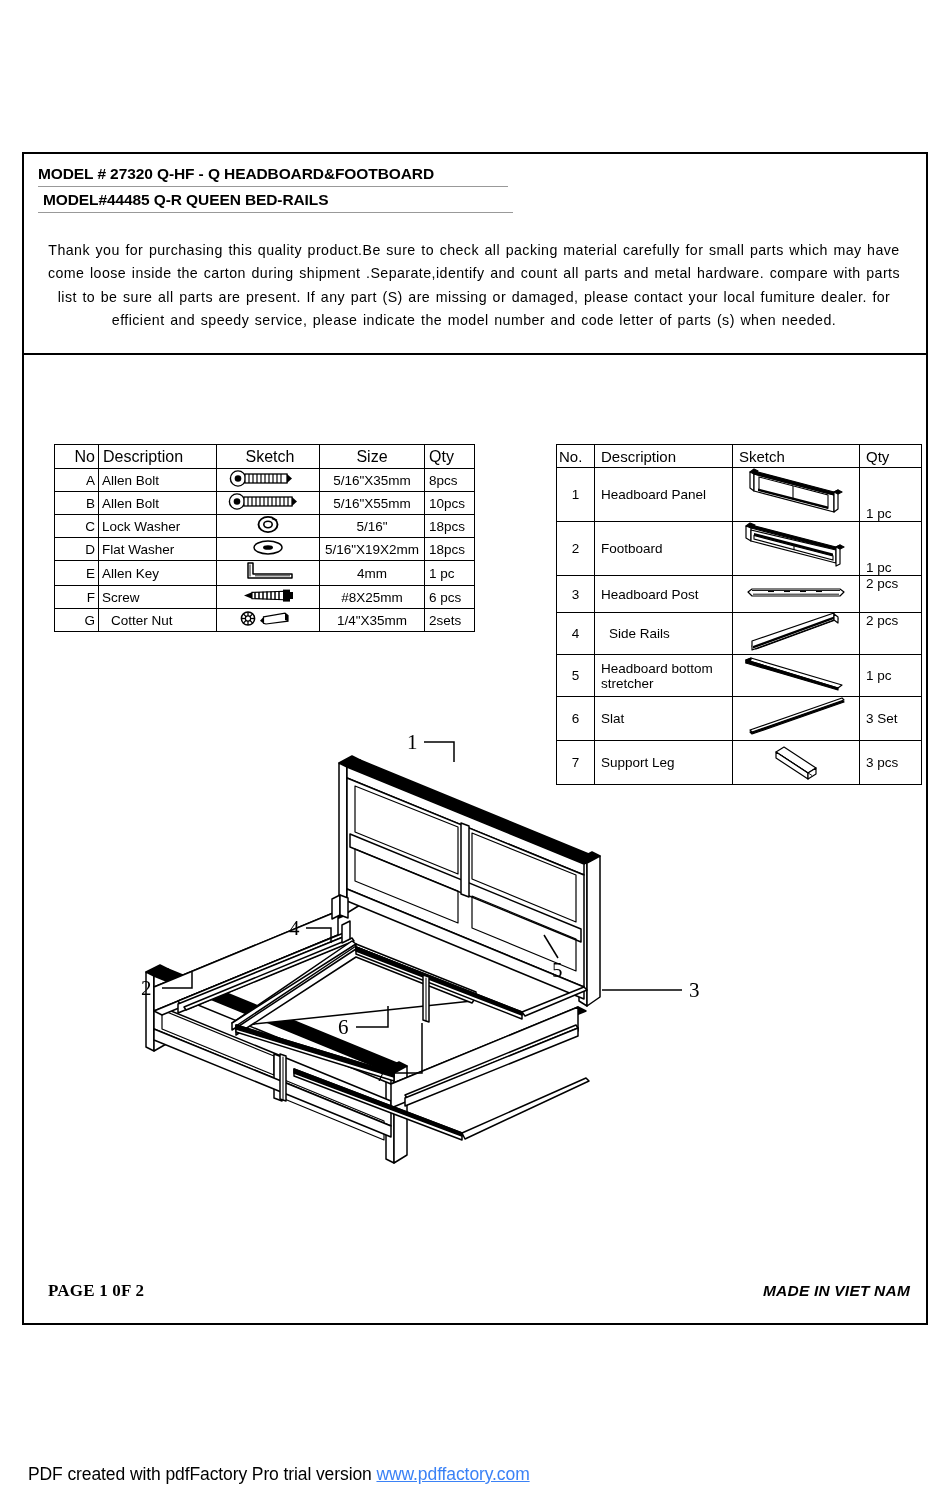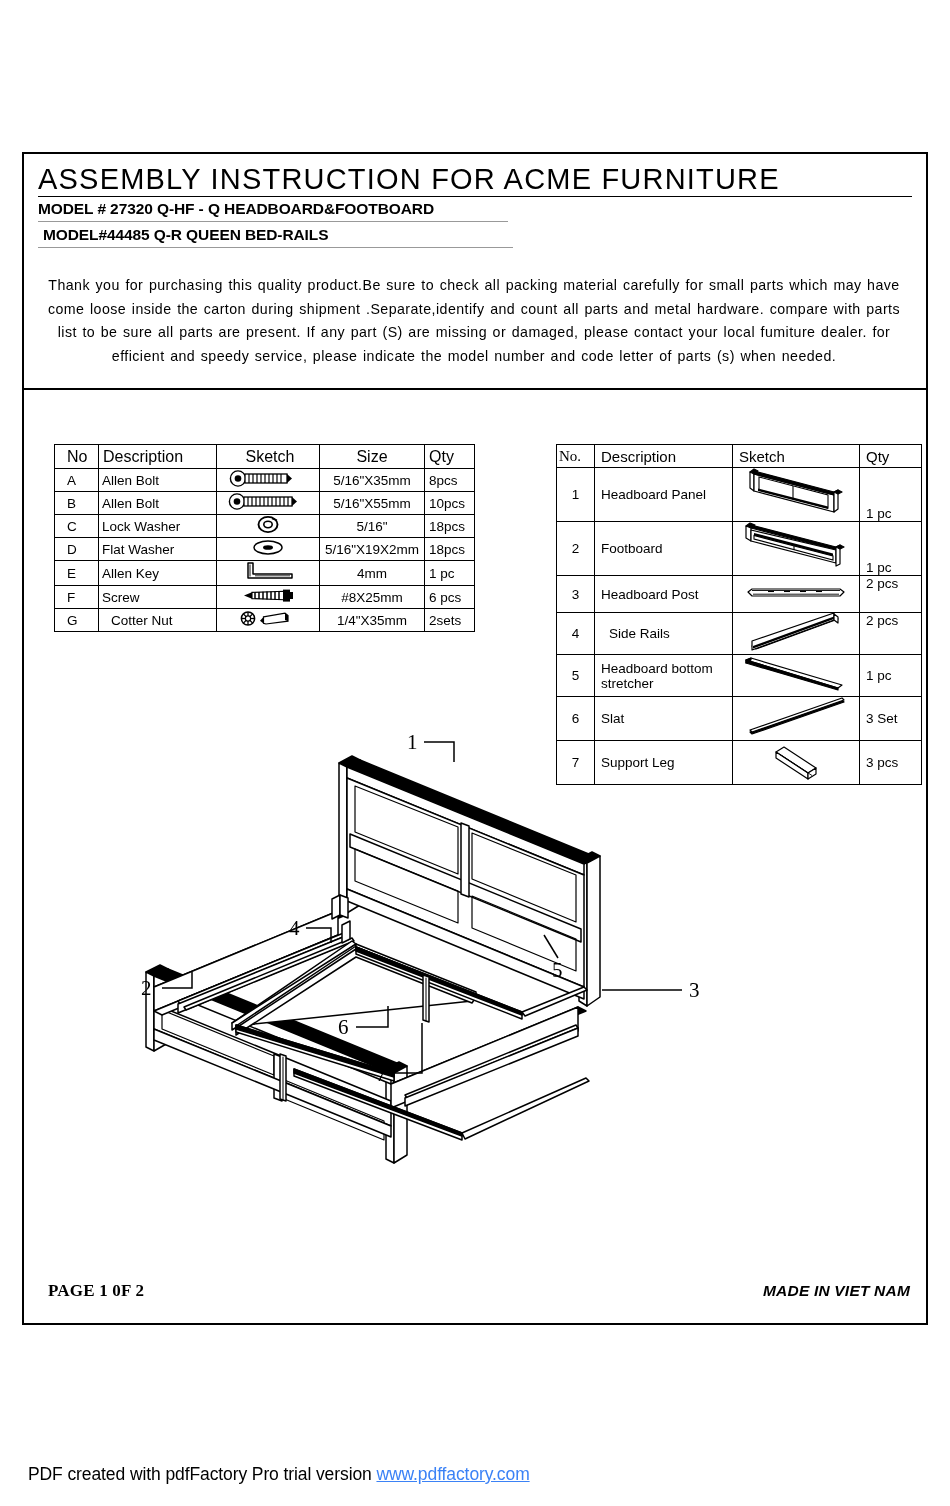--- a/index.html
+++ b/index.html
@@ -105,21 +105,21 @@
     text-align: center;
     font-weight: bold;
     font-size: 14px;
     height: 21px;
     letter-spacing: 0.2px;
   }
   #hardware-table .hl-head {
     font-size: 16px;
     height: 23px;
   }
-  #hardware-table .c-no { width: 28px; text-align: left; padding-left: 12px; }
+  #hardware-table .c-no { width: 28px; text-align: right; padding-left: 12px; }
   #hardware-table .c-desc { width: 110px; text-align: left; }
   #hardware-table .c-sketch { width: 98px; text-align: center; padding: 0; }
   #hardware-table .c-size { width: 98px; text-align: center; }
   #hardware-table .c-qty { width: 42px; text-align: left; padding-left: 4px; }
   #hardware-table .hl-head.c-desc,
   #hardware-table .hl-head.c-sketch { text-align: left; padding-left: 4px; }
   #hardware-table .hl-head.c-sketch { text-align: center; }
   #hardware-table .hl-head.c-size { text-align: center; }
   #hardware-table .hl-head.c-qty { text-align: left; }
   #hardware-table .desc-indent { padding-left: 12px; }
@@ -130,21 +130,21 @@
     left: 532px;
     top: 290px;
     width: 344px;
   }
   #parts-table td { font-size: 13.5px; }
   #parts-table .p-no { width: 32px; text-align: center; }
   #parts-table .p-desc { width: 128px; text-align: left; padding-left: 6px; }
   #parts-table .p-sketch { width: 120px; text-align: center; padding: 0; }
   #parts-table .p-qty { width: 52px; text-align: left; padding-left: 6px; }
   #parts-table .p-head { height: 22px; font-size: 15px; }
-  #parts-table .p-head.p-no { text-align: left; padding-left: 2px; font-family: Liberation Serif, serif; }
+  #parts-table .p-head.p-no { text-align: left; padding-left: 2px; }
   #parts-table .p-head.p-desc { text-align: left; }
   #parts-table .p-head.p-sketch { text-align: left; padding-left: 6px; }
   #parts-table .p-head.p-qty { text-align: left; }
   #parts-table .desc-center { text-align: left; padding-left: 14px; }
   .qty-bottom { vertical-align: bottom !important; padding-bottom: 4px; }
   .qty-top { vertical-align: top !important; padding-top: 4px; }
 
   
   #bed-diagram {
     position: absolute;
@@ -193,21 +193,20 @@
     color: #3b82f6;
     text-decoration: underline;
   }
 </style>
 </head>
 <body>
 
 <div id="page-frame">
 
   <div id="header-block">
-    <div id="doc-title">ASSEMBLY INSTRUCTION FOR ACME FURNITURE</div>
     <span class="model-line">MODEL # 27320 Q-HF - Q HEADBOARD&amp;FOOTBOARD</span>
     <span class="model-line second">MODEL#44485 Q-R QUEEN BED-RAILS</span>
     <p id="intro-para">Thank you for purchasing this quality product.Be sure to check all packing material carefully for small parts which may have come loose inside the carton during shipment .Separate,identify and count all parts and metal hardware. compare with parts list to be sure all parts are present. If any part (S) are missing or damaged, please contact your local fumiture dealer. for efficient and speedy service, please indicate the model number and code letter of parts (s) when needed.</p>
   </div>
 
   <table class="grid" id="hardware-table">
     <tbody>
       <tr>
         <td class="hl-head c-no">No</td>
         <td class="hl-head c-desc">Description</td>

